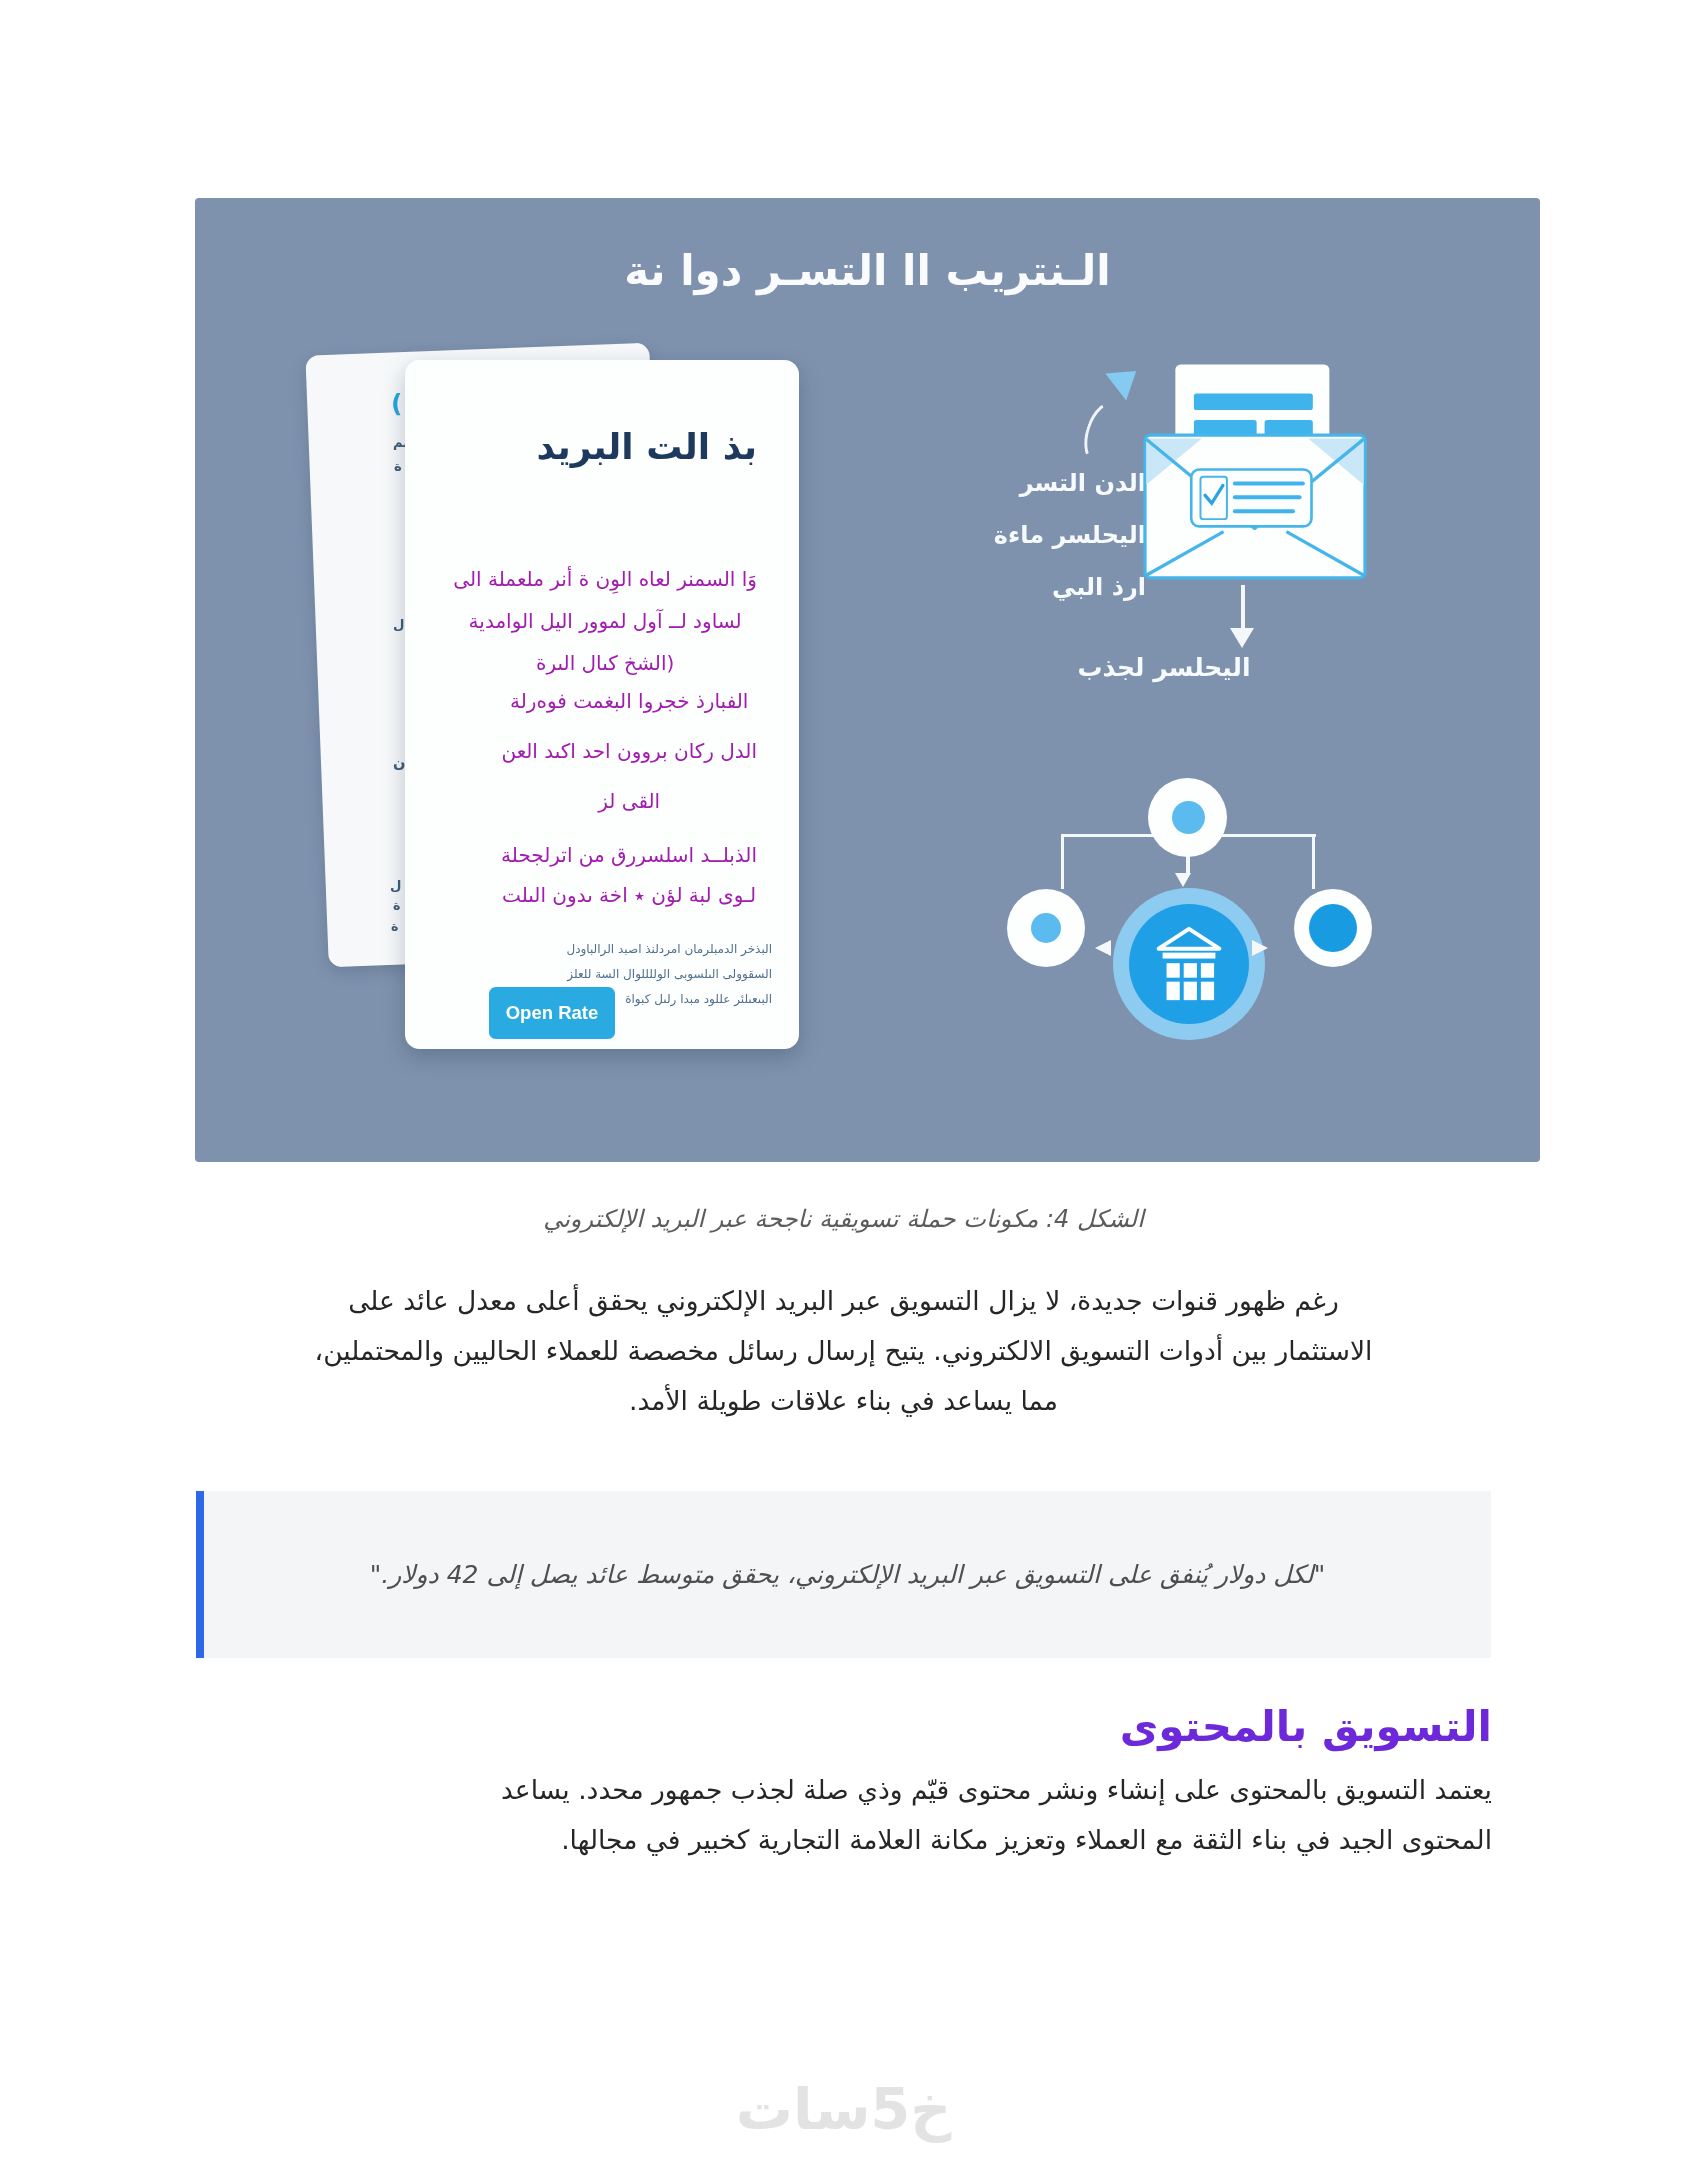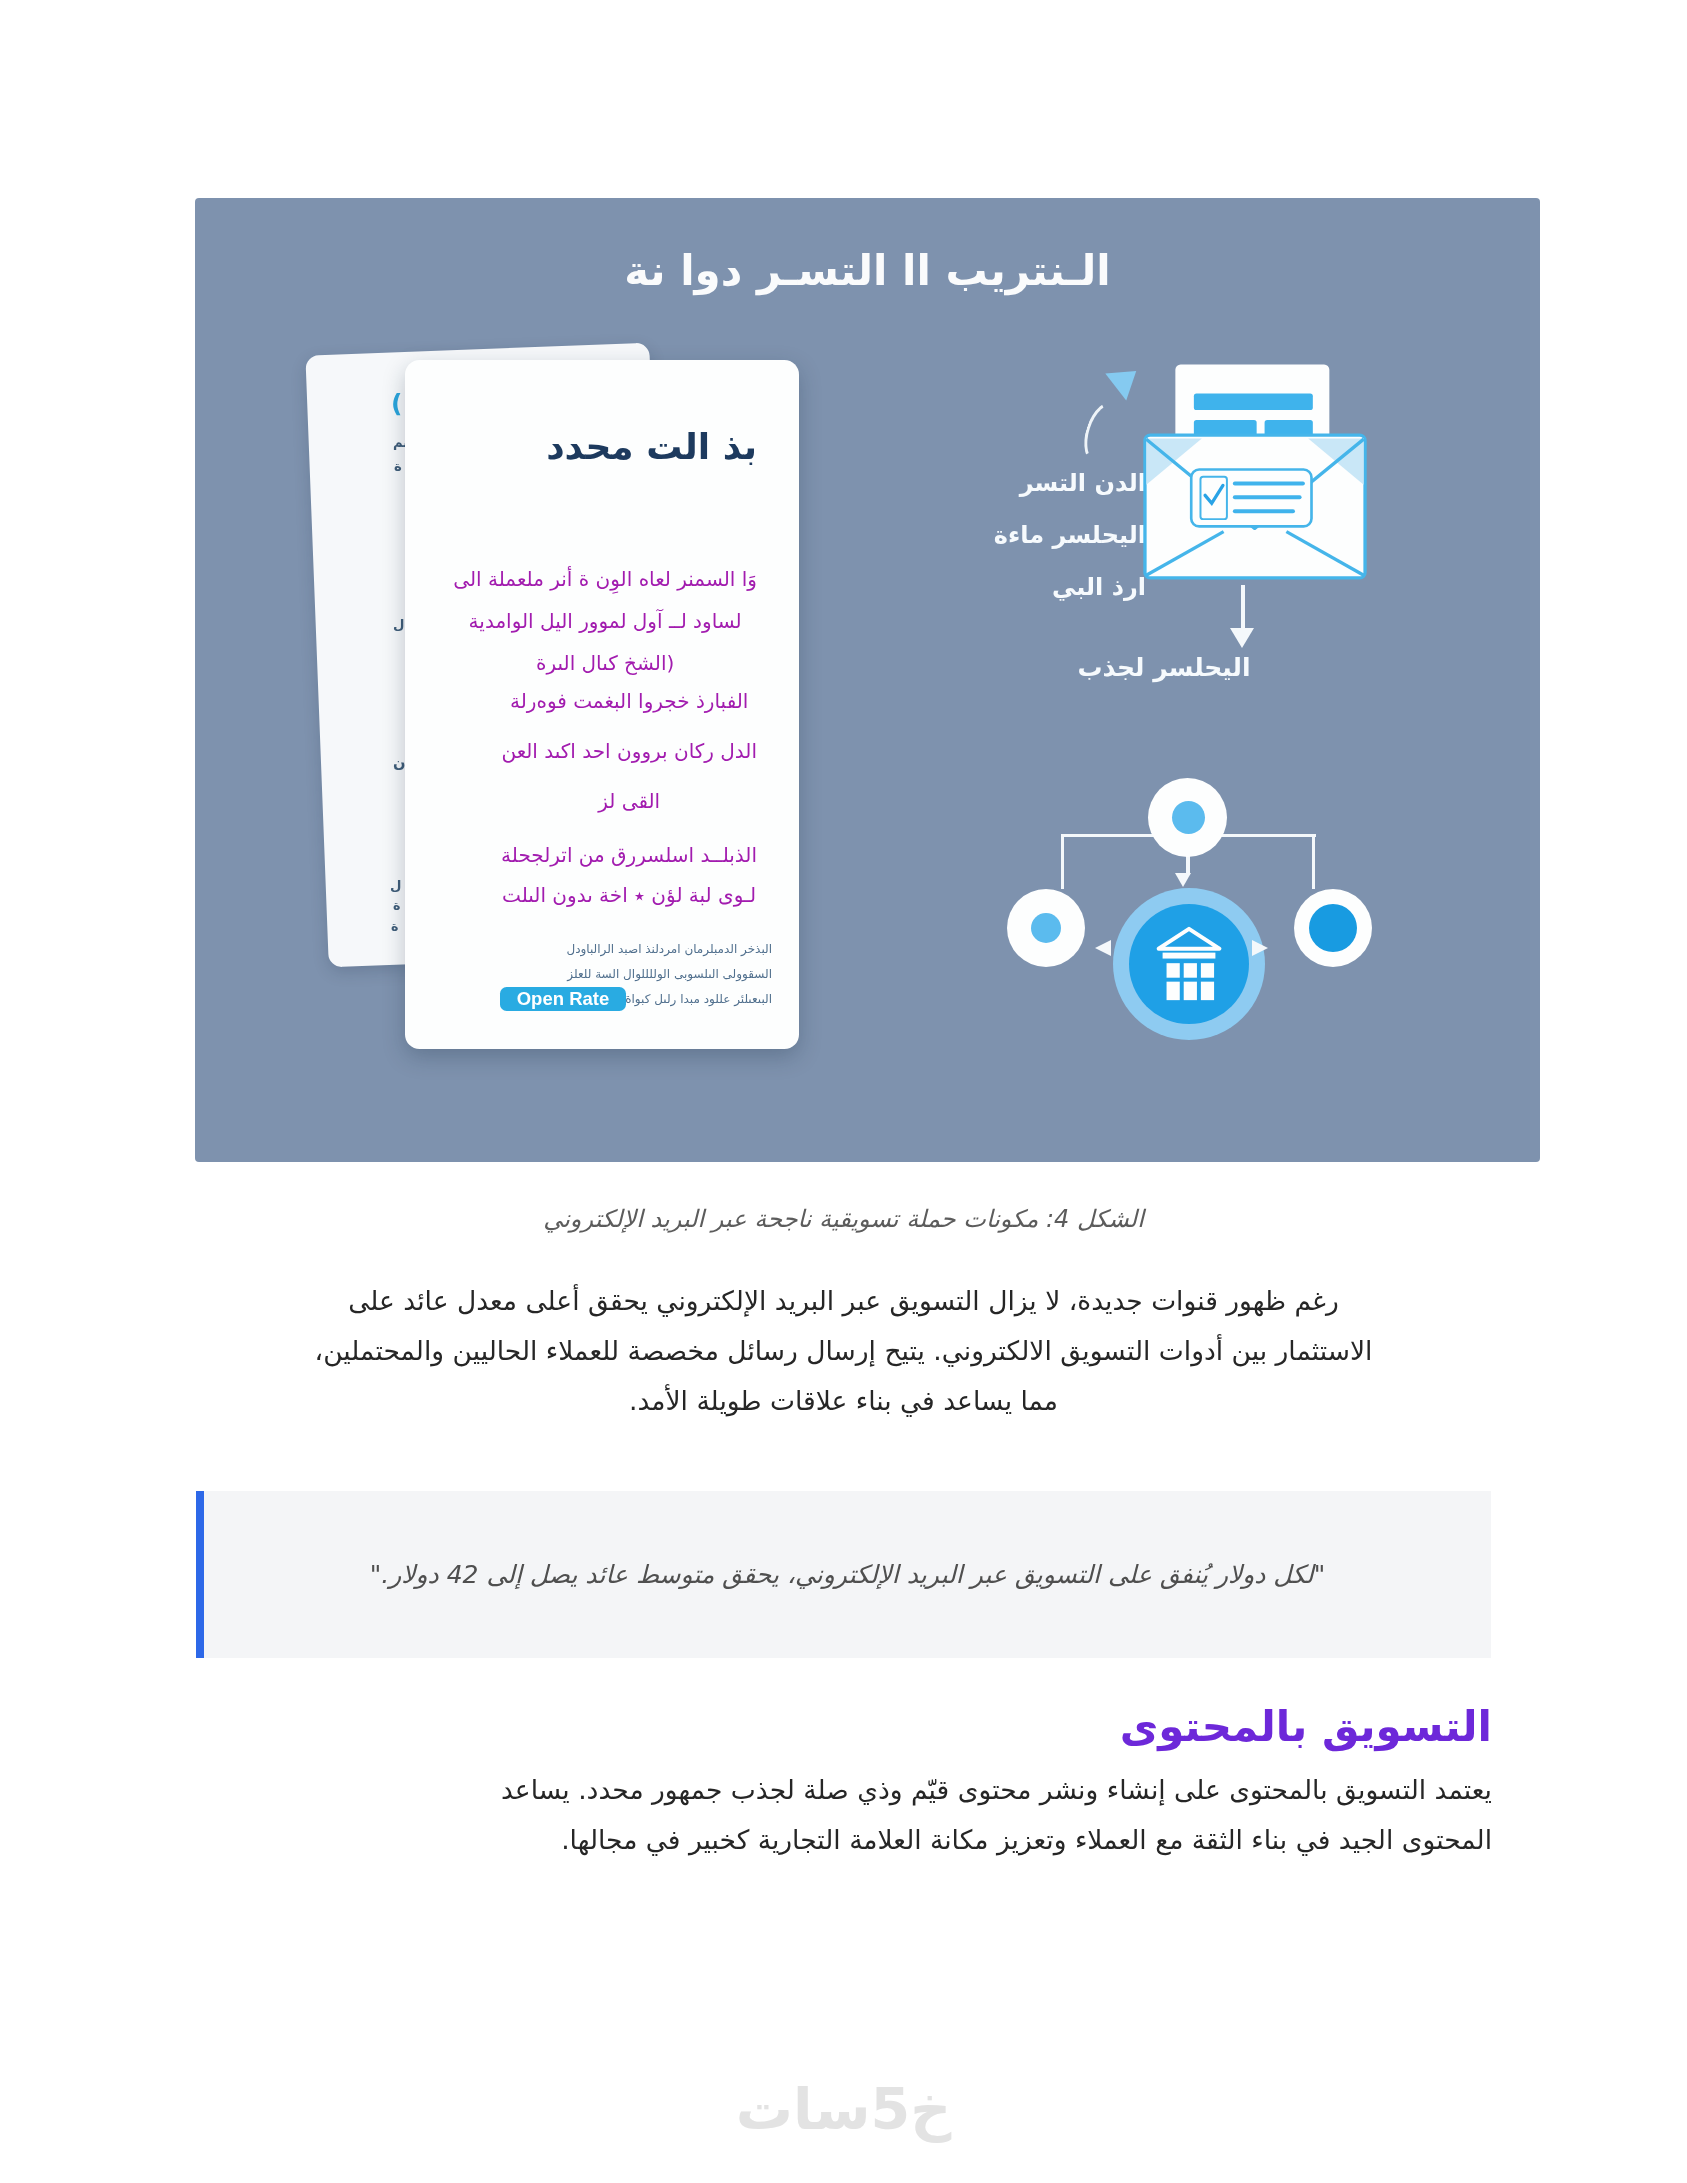--- a/index.html
+++ b/index.html
@@ -22,21 +22,21 @@
 
   .email-card{left:210px;top:162px;width:394px;height:689px;background:#FDFEFE;
               border-radius:14.6px;z-index:3;box-shadow:0 8px 22.5px rgba(20,40,60,.25);}
   .card-title{right:42px;top:66px;font-size:36px;font-weight:bold;color:#1D3A5E;}
   .card-p{right:42px;text-align:center;color:#a21caf;font-size:20px;}
   .card-p .pl{line-height:42px;}
   .card-p2 .pl{line-height:50px;}
   .card-p3 .pl{line-height:40px;}
   .card-small{right:27px;text-align:right;color:#51708E;font-size:12px;}
   .card-small .pl{line-height:25px;}
-  .open-rate{left:95px;top:627px;width:126px;height:24px;background:#29ABE2;
+  .open-rate{left:84px;top:627px;width:126px;height:52px;background:#29ABE2;
              border-radius:6.6px;color:#ffffff;font-size:18.5px;font-weight:bold;
              display:flex;align-items:center;justify-content:center;
              font-family:"Liberation Sans","DejaVu Sans",sans-serif;}
 
   
   .env-label{right:394px;top:259px;text-align:right;color:#F6FAFD;font-size:24px;
              font-weight:bold;}
   .env-label .pl{line-height:52px;}
 
   
@@ -97,21 +97,21 @@
     <span class="abs back-glyph" style="left:196px;top:191px;font-size:25px;color:#2AA5DC;">(</span>
     <span class="abs back-glyph" style="left:198px;top:237px;font-size:13.2px;">ىم</span>
     <span class="abs back-glyph" style="left:199px;top:261px;font-size:13.2px;">ة</span>
     <span class="abs back-glyph" style="left:198px;top:419px;font-size:13.2px;">ل</span>
     <span class="abs back-glyph" style="left:198px;top:556px;font-size:14.6px;">ن</span>
     <span class="abs back-glyph" style="left:195px;top:680px;font-size:13.2px;">ل</span>
     <span class="abs back-glyph" style="left:198px;top:700px;font-size:12.6px;">ة</span>
     <span class="abs back-glyph" style="left:196px;top:721px;font-size:12.6px;">ة</span>
 
     <div class="abs email-card">
-      <div class="abs card-title rtl nowrap">بذ الت محدد</div>
+      <div class="abs card-title rtl nowrap">بذ الت البريد</div>
 
       <div class="abs card-p rtl" style="top:198px;">
         <div class="pl nowrap">وَا السمنر لعاه الوِن ة أنر ملعملة الى</div>
         <div class="pl nowrap">لساود لــ آول لموور اليل الوامدية</div>
         <div class="pl nowrap">(الشخ كىال الىرة</div>
       </div>
 
       <div class="abs card-p card-p3 rtl" style="top:475px;">
         <div class="pl nowrap">الذبلــد اسلسررق من اترلجحلة</div>
         <div class="pl nowrap">لـوى لبة لؤن ٭ اخة ىدون الىلت</div>

